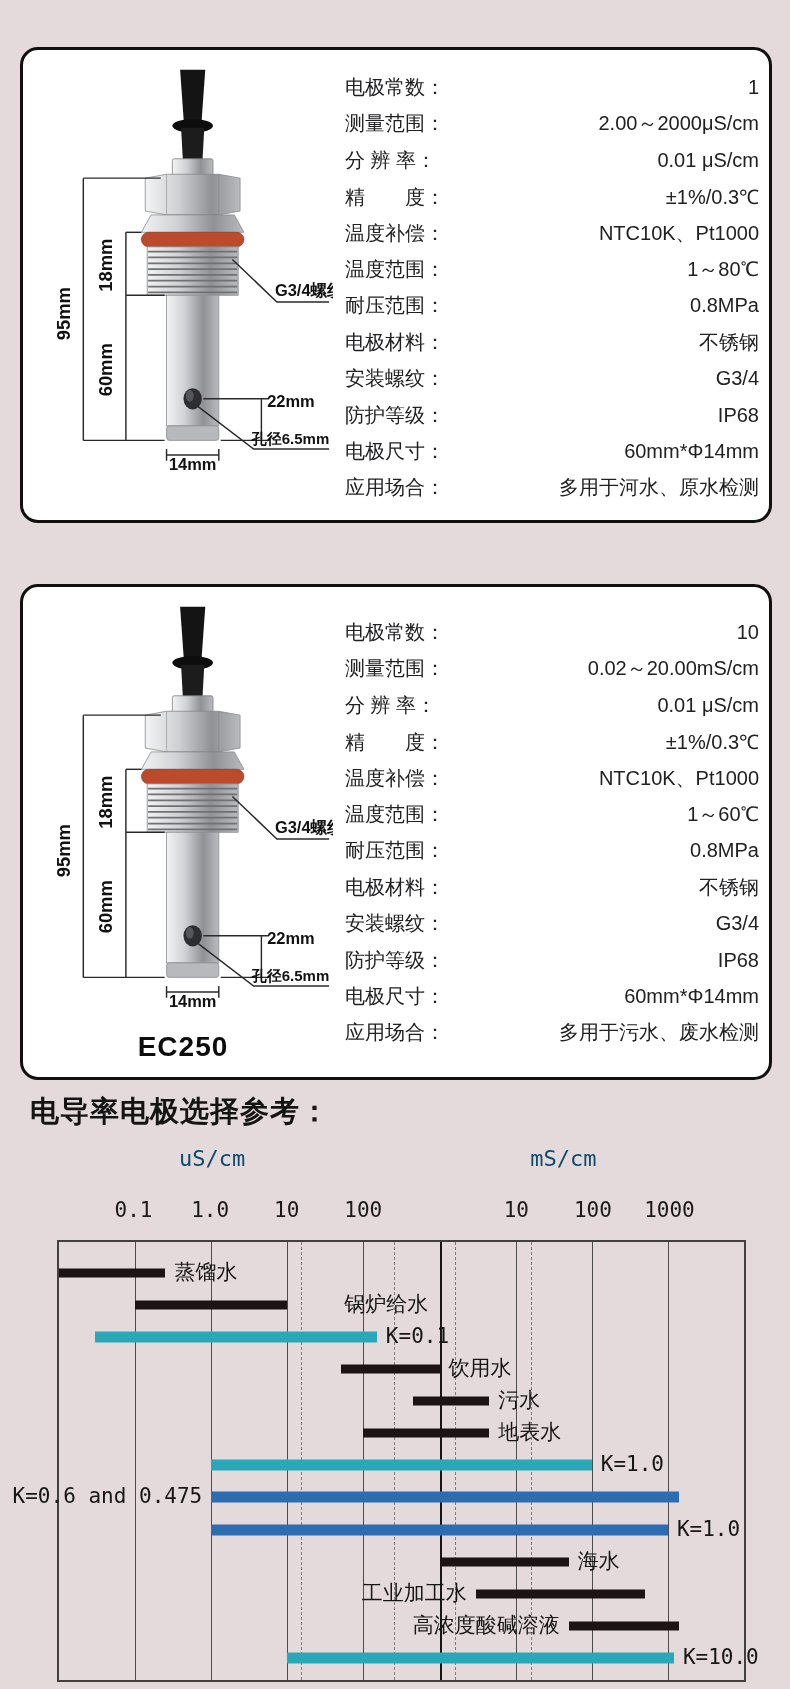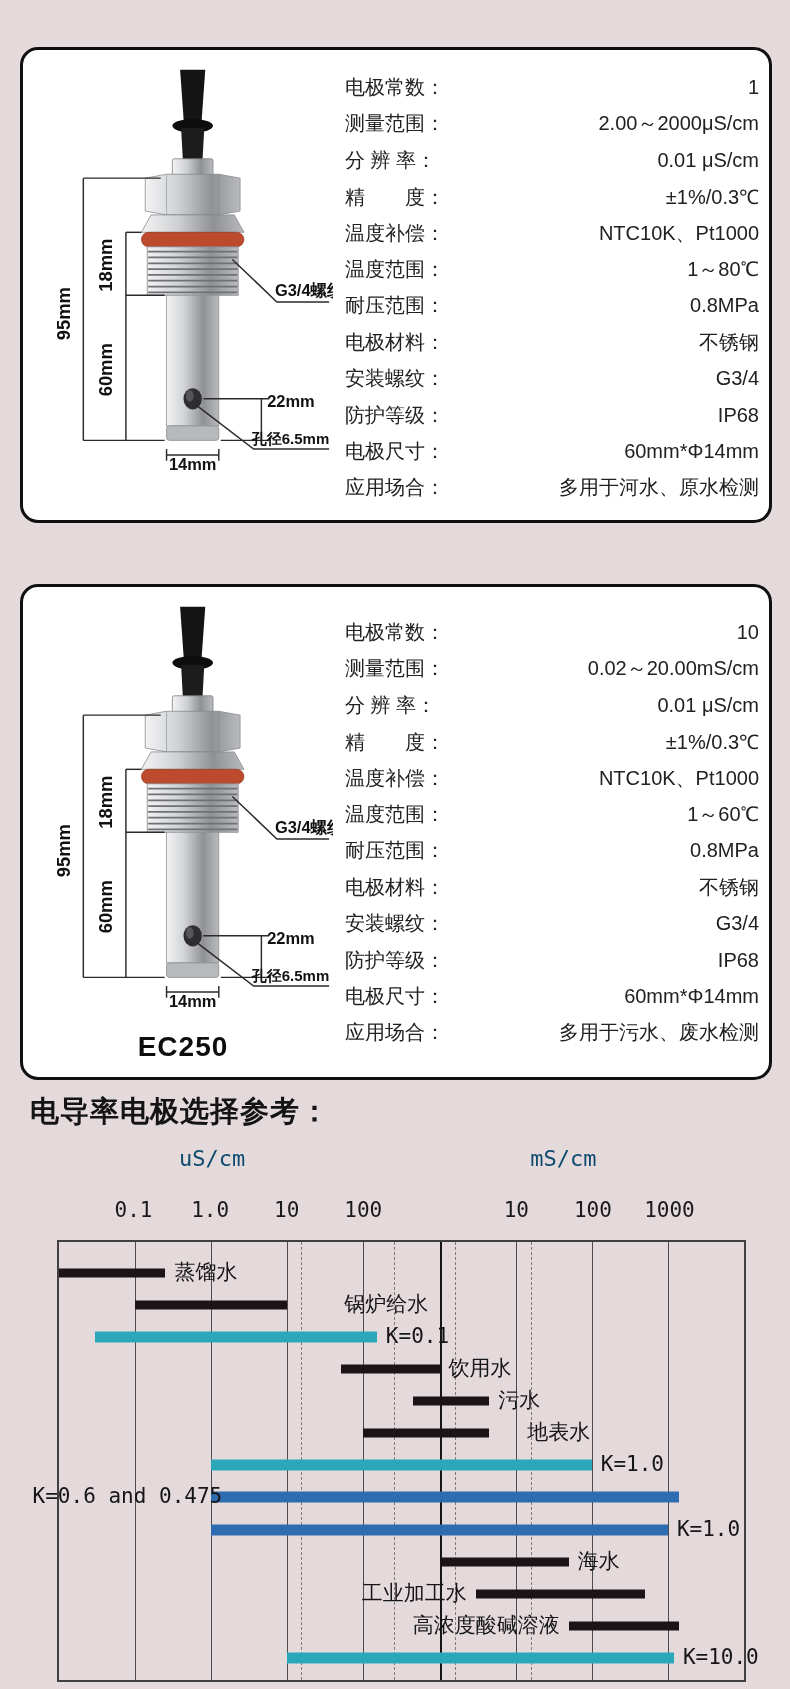--- a/index.html
+++ b/index.html
@@ -298,25 +298,25 @@
     <span class="bar-label" style="top: 7%; left: calc(15.5327% + 9px);">蒸馏水</span>
     <div class="bar dark" style="left: 11.1111%; width: 22.2222%; top: 14.33%; background: rgb(27, 19, 22);"></div>
     <span class="bar-label" style="top: 14.33%; left: calc(33.3333% + 9px); margin-left: 48px;">锅炉给水</span>
     <div class="bar teal" style="left: 5.30135%; width: 41.0997%; top: 21.66%; background: rgb(42, 167, 184);"></div>
     <span class="bar-label" style="top: 21.66%; left: calc(46.401% + 9px);">K=0.1</span>
     <div class="bar dark" style="left: 41.0997%; width: 14.4559%; top: 28.99%; background: rgb(27, 19, 22);"></div>
     <span class="bar-label" style="top: 28.99%; left: calc(55.5556% + 9px);">饮用水</span>
     <div class="bar dark" style="left: 51.7024%; width: 11.1111%; top: 36.32%; background: rgb(27, 19, 22);"></div>
     <span class="bar-label" style="top: 36.32%; left: calc(62.8135% + 9px);">污水</span>
     <div class="bar dark" style="left: 44.4444%; width: 18.369%; top: 43.65%; background: rgb(27, 19, 22);"></div>
-    <span class="bar-label" style="top: 43.65%; left: calc(62.8135% + 9px); margin-left: 29px;">地表水</span>
+    <span class="bar-label" style="top: 43.65%; left: calc(62.8135% + 9px);">地表水</span>
     <div class="bar teal" style="left: 22.2222%; width: 55.5556%; top: 50.98%; background: rgb(42, 167, 184);"></div>
     <span class="bar-label" style="top: 50.98%; left: calc(77.7778% + 9px);">K=1.0</span>
     <div class="bar blue" style="left: 22.2222%; width: 68.2903%; top: 58.31%; background: rgb(46, 108, 178);"></div>
-    <span class="bar-label left" style="top: 58.31%; left: calc(22.2222% - 9px); margin-left: 20px;">K=0.6 and 0.475</span>
+    <span class="bar-label left" style="top: 58.31%; left: calc(22.2222% - 9px);">K=0.6 and 0.475</span>
     <div class="bar blue" style="left: 22.2222%; width: 66.6667%; top: 65.64%; background: rgb(46, 108, 178);"></div>
     <span class="bar-label" style="top: 65.64%; left: calc(88.8889% + 9px);">K=1.0</span>
     <div class="bar dark" style="left: 55.5556%; width: 18.8774%; top: 72.97%; background: rgb(27, 19, 22);"></div>
     <span class="bar-label" style="top: 72.97%; left: calc(74.433% + 9px);">海水</span>
     <div class="bar dark" style="left: 60.8569%; width: 24.6872%; top: 80.3%; background: rgb(27, 19, 22);"></div>
     <span class="bar-label left" style="top: 80.3%; left: calc(60.8569% - 9px);">工业加工水</span>
     <div class="bar dark" style="left: 74.433%; width: 16.0795%; top: 87.63%; background: rgb(27, 19, 22);"></div>
     <span class="bar-label left" style="top: 87.63%; left: calc(74.433% - 9px);">高浓度酸碱溶液</span>
     <div class="bar teal" style="left: 33.3333%; width: 56.4353%; top: 94.96%; background: rgb(42, 167, 184);"></div>
     <span class="bar-label" style="top: 94.96%; left: calc(89.7687% + 9px);">K=10.0</span>

